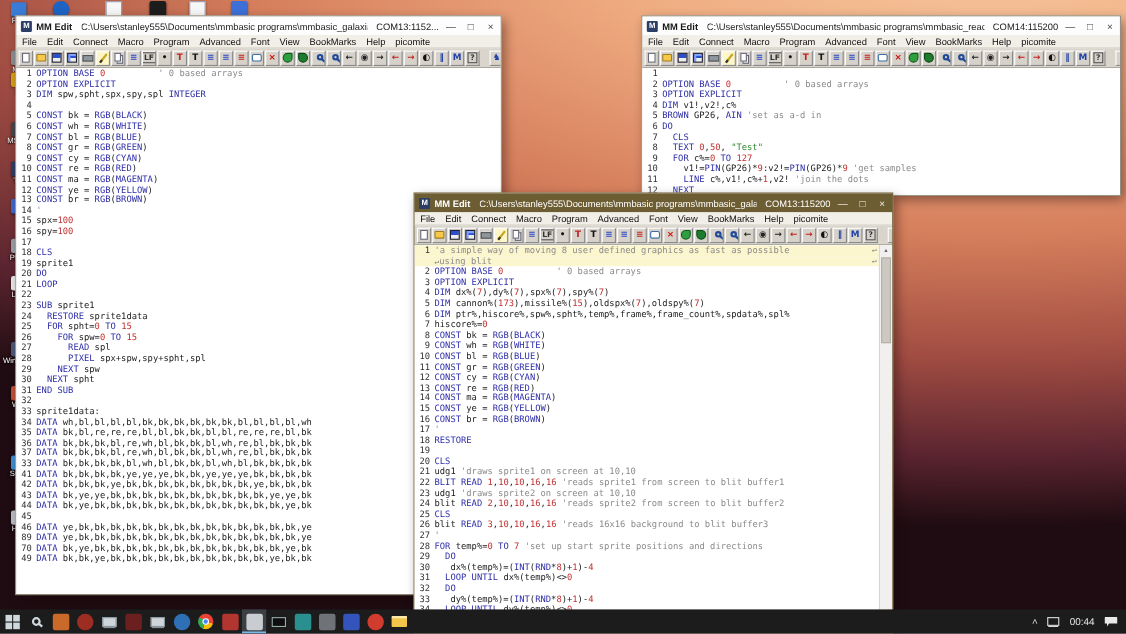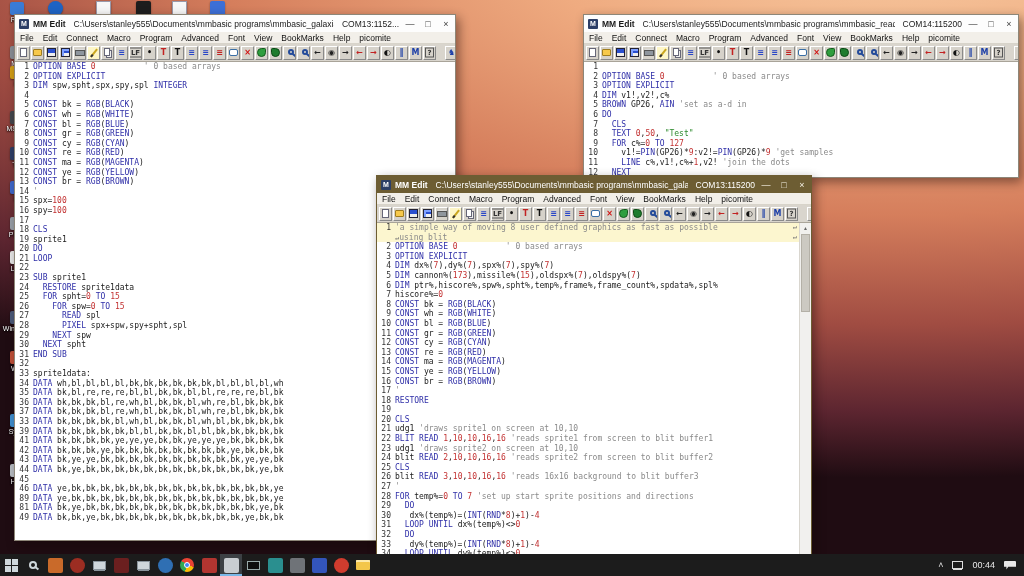--- a/index.html
+++ b/index.html
@@ -305,29 +305,28 @@
         <div class="code-line"><span class="gut">29</span><span class="ct">    <span class="k">NEXT</span> spw</span></div>
         <div class="code-line"><span class="gut">30</span><span class="ct">  <span class="k">NEXT</span> spht</span></div>
         <div class="code-line"><span class="gut">31</span><span class="ct"><span class="k">END</span> <span class="k">SUB</span></span></div>
         <div class="code-line"><span class="gut">32</span><span class="ct"></span></div>
         <div class="code-line"><span class="gut">33</span><span class="ct">sprite1data:</span></div>
         <div class="code-line"><span class="gut">34</span><span class="ct"><span class="k">DATA</span> wh,bl,bl,bl,bl,bk,bk,bk,bk,bk,bk,bl,bl,bl,bl,wh</span></div>
         <div class="code-line"><span class="gut">35</span><span class="ct"><span class="k">DATA</span> bk,bl,re,re,re,bl,bl,bk,bk,bl,bl,re,re,re,bl,bk</span></div>
         <div class="code-line"><span class="gut">36</span><span class="ct"><span class="k">DATA</span> bk,bk,bk,bl,re,wh,bl,bk,bk,bl,wh,re,bl,bk,bk,bk</span></div>
         <div class="code-line"><span class="gut">37</span><span class="ct"><span class="k">DATA</span> bk,bk,bk,bl,re,wh,bl,bk,bk,bl,wh,re,bl,bk,bk,bk</span></div>
         <div class="code-line"><span class="gut">33</span><span class="ct"><span class="k">DATA</span> bk,bk,bk,bk,bl,wh,bl,bk,bk,bl,wh,bl,bk,bk,bk,bk</span></div>
-        <div class="code-line"><span class="gut">39</span><span class="ct"><span class="k">DATA</span> bk,bk,bk,bk,bk,bl,bl,bk,bk,bl,bl,bk,bk,bk,bk,bk</span></div>
         <div class="code-line"><span class="gut">41</span><span class="ct"><span class="k">DATA</span> bk,bk,bk,bk,ye,ye,ye,bk,bk,ye,ye,ye,bk,bk,bk,bk</span></div>
         <div class="code-line"><span class="gut">42</span><span class="ct"><span class="k">DATA</span> bk,bk,bk,ye,bk,bk,bk,bk,bk,bk,bk,bk,ye,bk,bk,bk</span></div>
         <div class="code-line"><span class="gut">43</span><span class="ct"><span class="k">DATA</span> bk,ye,ye,bk,bk,bk,bk,bk,bk,bk,bk,bk,bk,ye,ye,bk</span></div>
         <div class="code-line"><span class="gut">44</span><span class="ct"><span class="k">DATA</span> bk,ye,bk,bk,bk,bk,bk,bk,bk,bk,bk,bk,bk,bk,ye,bk</span></div>
         <div class="code-line"><span class="gut">45</span></div>
         <div class="code-line"><span class="gut">46</span><span class="ct"><span class="k">DATA</span> ye,bk,bk,bk,bk,bk,bk,bk,bk,bk,bk,bk,bk,bk,bk,ye</span></div>
         <div class="code-line"><span class="gut">89</span><span class="ct"><span class="k">DATA</span> ye,bk,bk,bk,bk,bk,bk,bk,bk,bk,bk,bk,bk,bk,bk,ye</span></div>
-        <div class="code-line"><span class="gut">81</span><span class="ct"><span class="k">DATA</span> bk,ye,bk,bk,bk,bk,bk,bk,bk,bk,bk,bk,bk,bk,ye,bk</span></div>
+        <div class="code-line"><span class="gut">70</span><span class="ct"><span class="k">DATA</span> bk,ye,bk,bk,bk,bk,bk,bk,bk,bk,bk,bk,bk,bk,ye,bk</span></div>
         <div class="code-line"><span class="gut">49</span><span class="ct"><span class="k">DATA</span> bk,bk,ye,bk,bk,bk,bk,bk,bk,bk,bk,bk,bk,ye,bk,bk</span></div>
       </div>
   </div>
 </div>
 
 <div class="window" id="win-w2" style="left:583px; top:14px; width:436px; height:164px; z-index:10;">
   <div class="titlebar">
     <span class="appicon">M</span>
     <span class="tname">MM Edit</span>
     <span class="tpath">C:\Users\stanley555\Documents\mmbasic programs\mmbasic_readA-Dssd1306.bas</span>

